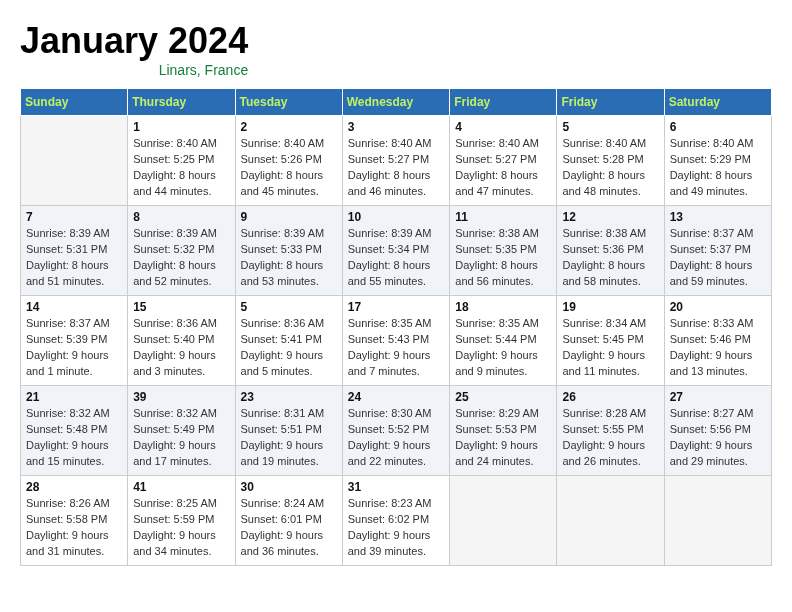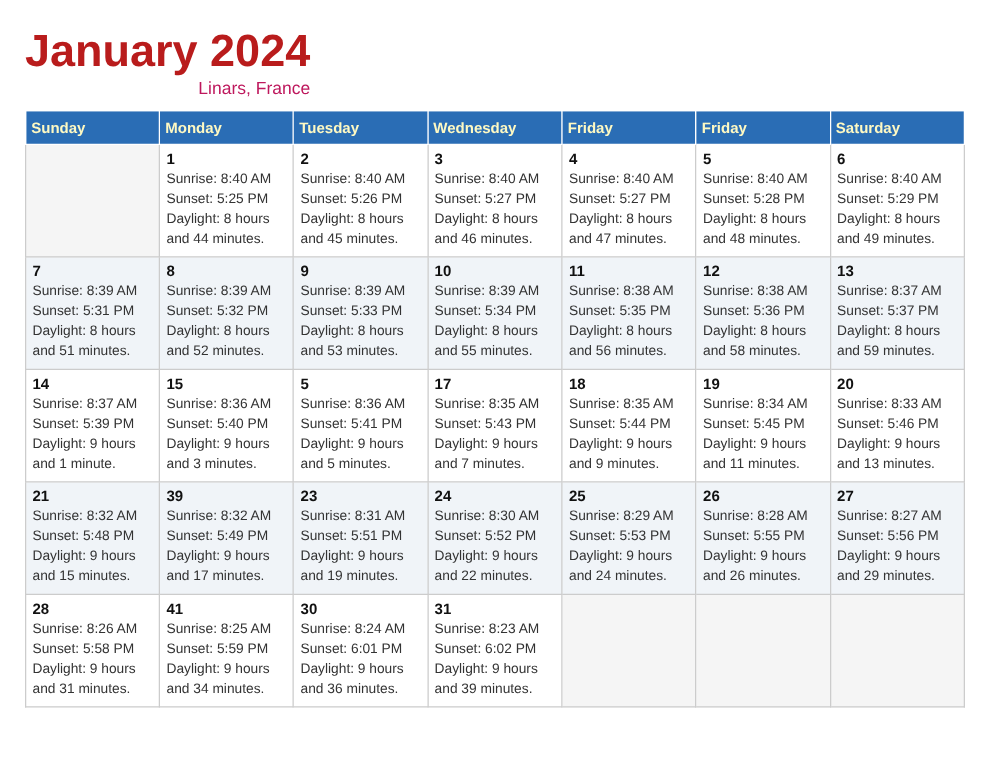--- a/index.html
+++ b/index.html
@@ -28,34 +28,34 @@
     }
     .logo-text span {
       color: #1a7abf;
     }
     .title-block {
       text-align: right;
     }
     .month-title {
       font-size: 36px;
       font-weight: bold;
-      color: #b91c1c;
+      color: #000000;
     }
     .subtitle {
       font-size: 14px;
-      color: #be185d;
+      color: #15803d;
     }
     .calendar {
       width: 100%;
       border-collapse: collapse;
       font-size: 11px;
     }
     .calendar th {
       background: #2a6db5;
-      color: #fef9c3;
+      color: #bef264;
       padding: 6px 4px;
       text-align: left;
       font-weight: bold;
       font-size: 12px;
       border: 1px solid #fff;
     }
     .calendar td {
       border: 1px solid #ccc;
       vertical-align: top;
       padding: 4px 5px;
@@ -88,21 +88,21 @@
   <div class="title-block">
     <div class="month-title">January 2024</div>
     <div class="subtitle">Linars, France</div>
   </div>
 </div>
 
 <table class="calendar">
   <thead>
     <tr>
     <th>Sunday</th>
-        <th>Monday</th>
+        <th>Thursday</th>
         <th>Tuesday</th>
         <th>Wednesday</th>
         <th>Friday</th>
         <th>Friday</th>
         <th>Saturday</th>
       </tr>
   </thead>
   <tbody id="calendar-body">
   <tr>
         <td class="empty"></td>

